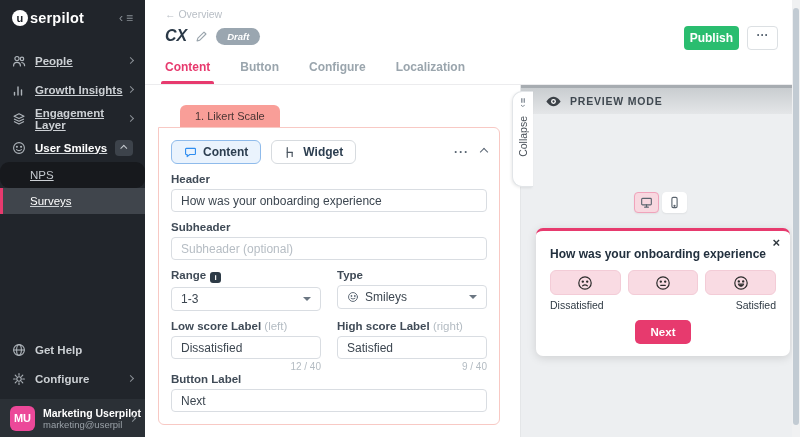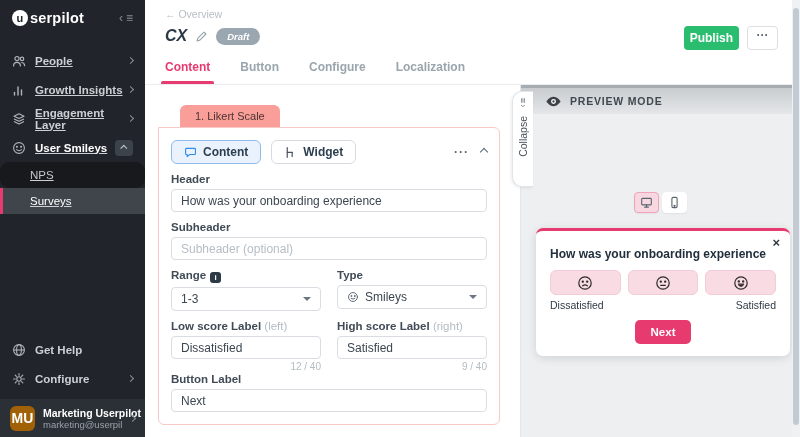--- a/index.html
+++ b/index.html
@@ -19,21 +19,21 @@
   .side-icon svg { display:block; width:14px; height:14px; }
   .chev { width:5px; height:5px; border-right:1.5px solid #8a9097; border-bottom:1.5px solid #8a9097; transform:rotate(-45deg); }
   .expand-btn { width:18px; height:16px; background:#3d434b; border-radius:4px; display:flex; align-items:center; justify-content:center; cursor:pointer; }
   .expand-btn .chev-up { width:5px; height:5px; border-left:1.5px solid #c7cbd0; border-top:1.5px solid #c7cbd0; transform:rotate(45deg) translateY(1px); }
   .sub-item { height:26px; display:flex; align-items:center; padding-left:30px; font-size:11.5px; color:#c2c7cc; cursor:pointer; position:relative; }
   .sub-item.dark { background:#17191d;border-radius:9px; }
   .sub-item.active { background:#40454c; color:#fff; }
   .sub-item.active::before { content:""; position:absolute; left:0; top:0; bottom:0; width:3px; background:#e73a6e; }
   .side-spacer { flex:1; }
   .account { background:#2b3036; display:flex; align-items:center; gap:8px; padding:8px 10px; height:38px; cursor:pointer; }
-  .avatar { width:25px; height:25px; border-radius:6px; background:#a16207; color:#fff; font-size:14px; font-weight:700; display:flex; align-items:center; justify-content:center; flex:none; }
+  .avatar { width:25px; height:25px; border-radius:6px; background:#ec4899; color:#fff; font-size:11px; font-weight:700; display:flex; align-items:center; justify-content:center; flex:none; }
   .acct-txt { flex:1; min-width:0; }
   .acct-name { font-size:10.5px; font-weight:700; color:#fff; white-space:nowrap; }
   .acct-mail { font-size:9.5px; color:#9aa1a8; white-space:nowrap; overflow:hidden; }
 
   
   .main { flex:1; display:flex; flex-direction:column; min-width:0;justify-content:space-between; }
   .topbar { height:85px; position:relative; background:#fff; border-bottom:1px solid #ececee; }
   .breadcrumb { position:absolute; left:20px; top:8px; font-size:10.5px; color:#b8bec5; cursor:pointer; }
   .title-row { position:absolute; left:20px; top:27px; display:flex; align-items:center; gap:8px;font-style:italic; }
   .page-title { font-size:16px; font-weight:800; color:#2b3947; }

